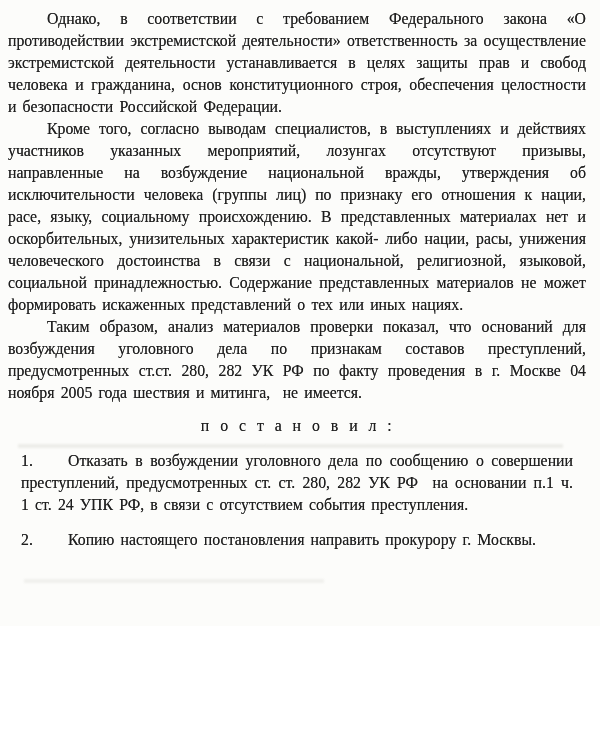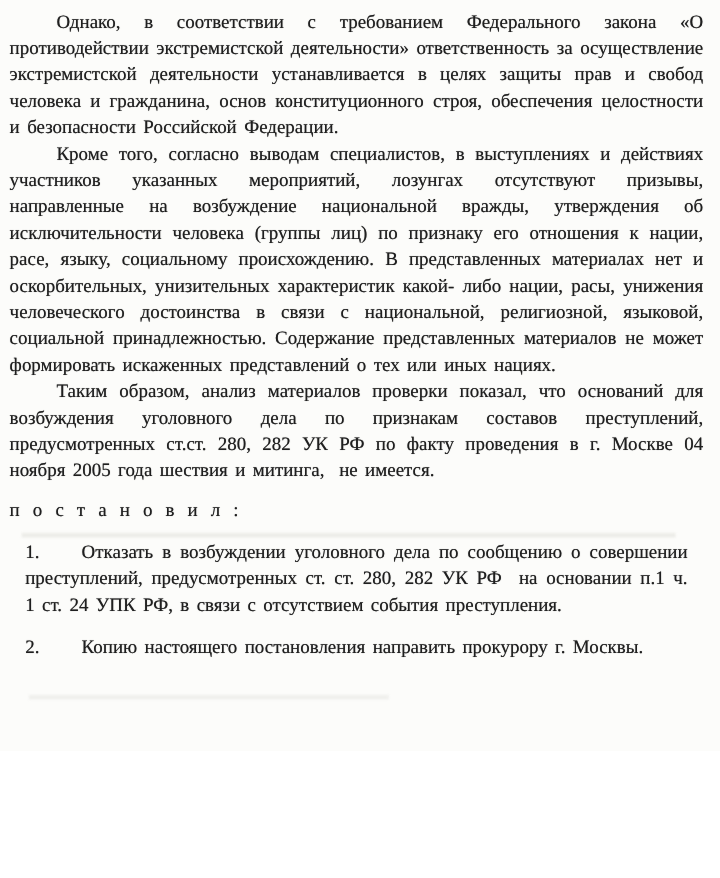--- a/index.html
+++ b/index.html
@@ -22,21 +22,21 @@
     text-align: justify;
     word-spacing: 0.14em;
     text-shadow: 0 0 0.6px rgba(40,40,40,0.75);
   }
   .para {
     margin: 0;
     text-indent: 39px;
   }
   .resolution {
     margin: 11px 0 13px 0;
-    text-align: left;
+    text-align: center;
     text-indent: 0;
     letter-spacing: 1.5px;
     word-spacing: 0.25em;
   }
   .list-item {
     margin: 13px;
     text-indent: 0;
     text-align: justify;
   }
   .li-num {

